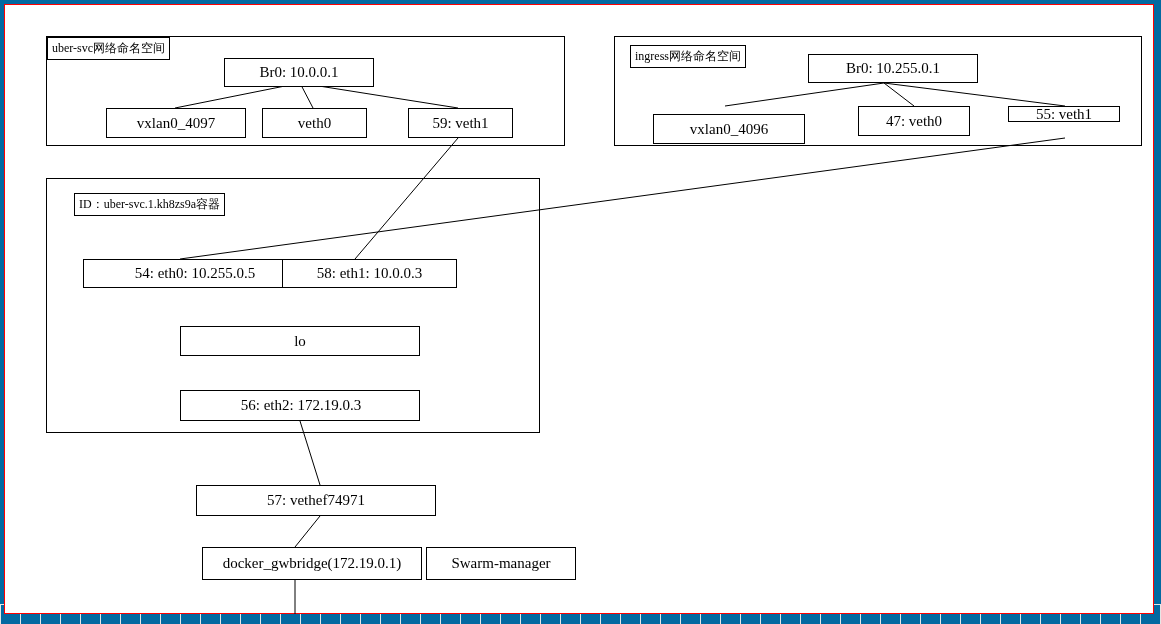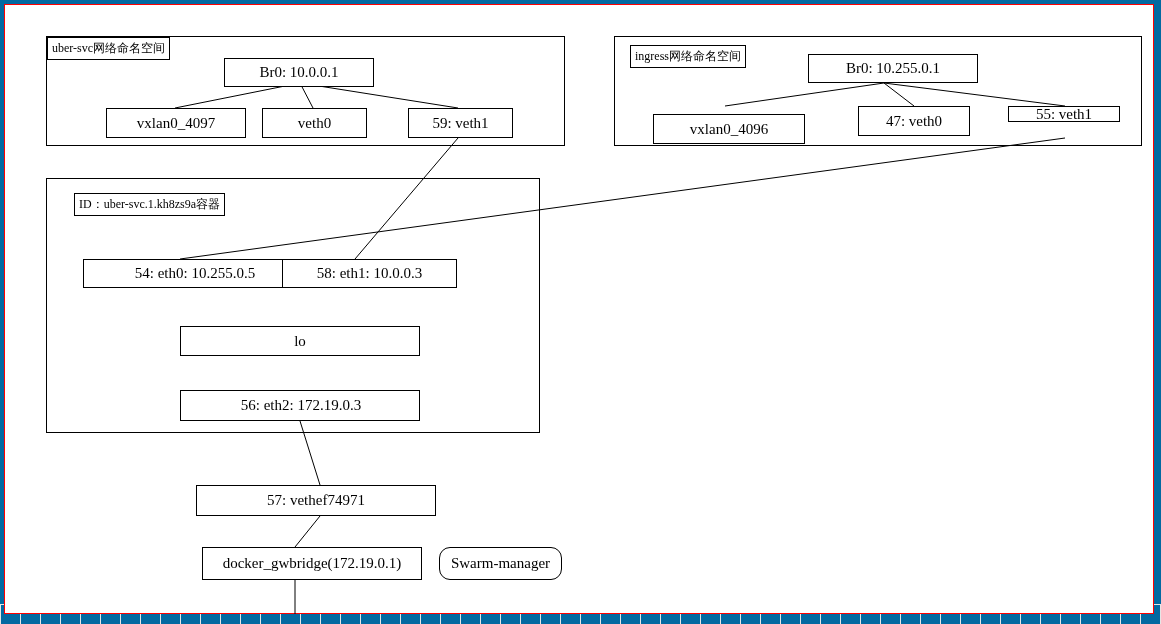--- a/index.html
+++ b/index.html
@@ -133,15 +133,15 @@
   <div class="box" style="left:282px; top:259px; width:175px; height:29px;">58: eth1: 10.0.0.3</div>
 
   <div class="box" style="left:180px; top:326px; width:240px; height:30px;">lo</div>
 
   <div class="box" style="left:180px; top:390px; width:240px; height:31px;padding-left:8px;">56: eth2: 172.19.0.3</div>
 
   <div class="box" style="left:196px; top:485px; width:240px; height:31px;">57: vethef74971</div>
 
   <div class="box" style="left:174px; top:547px; width:220px; height:33px;margin-left:28px;">docker_gwbridge(172.19.0.1)</div>
 
-  <div class="box" style="left:439px; top:547px; width:123px; height:33px;border-radius:11px;">Swarm-manager</div>
+  <div class="box" style="left:426px; top:547px; width:150px; height:33px;">Swarm-manager</div>
 
 </div>
 
 </body></html>

